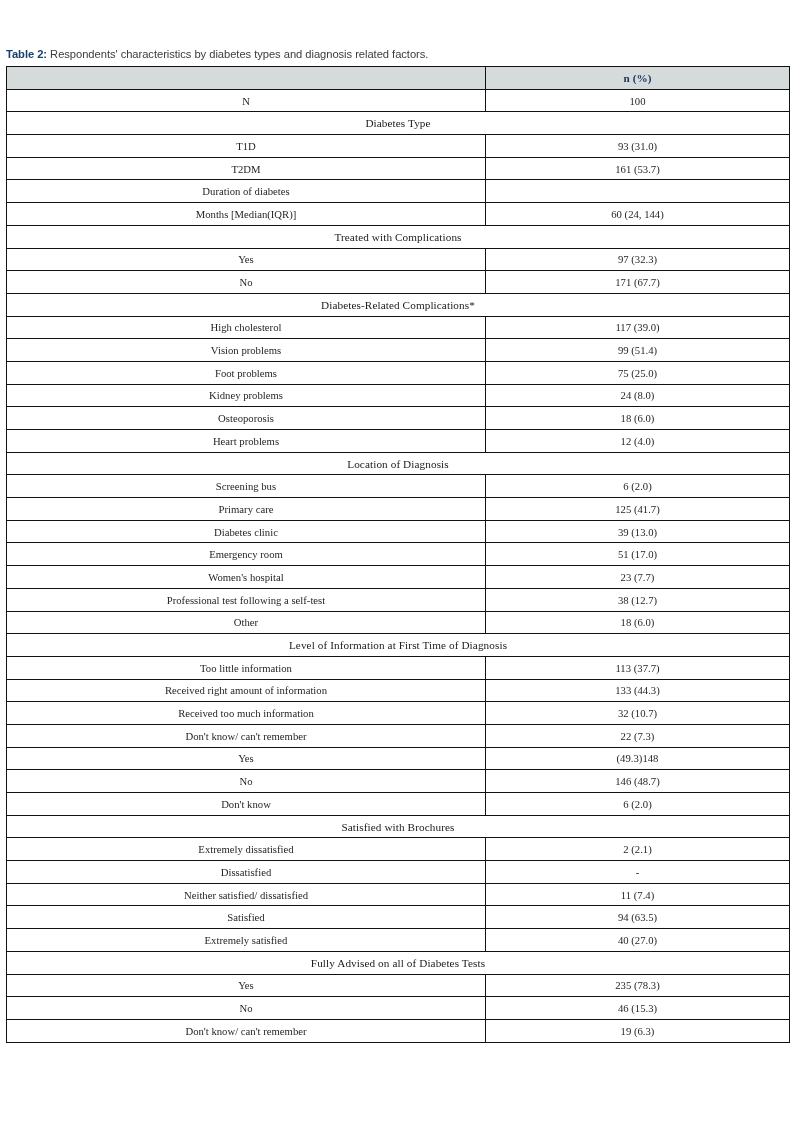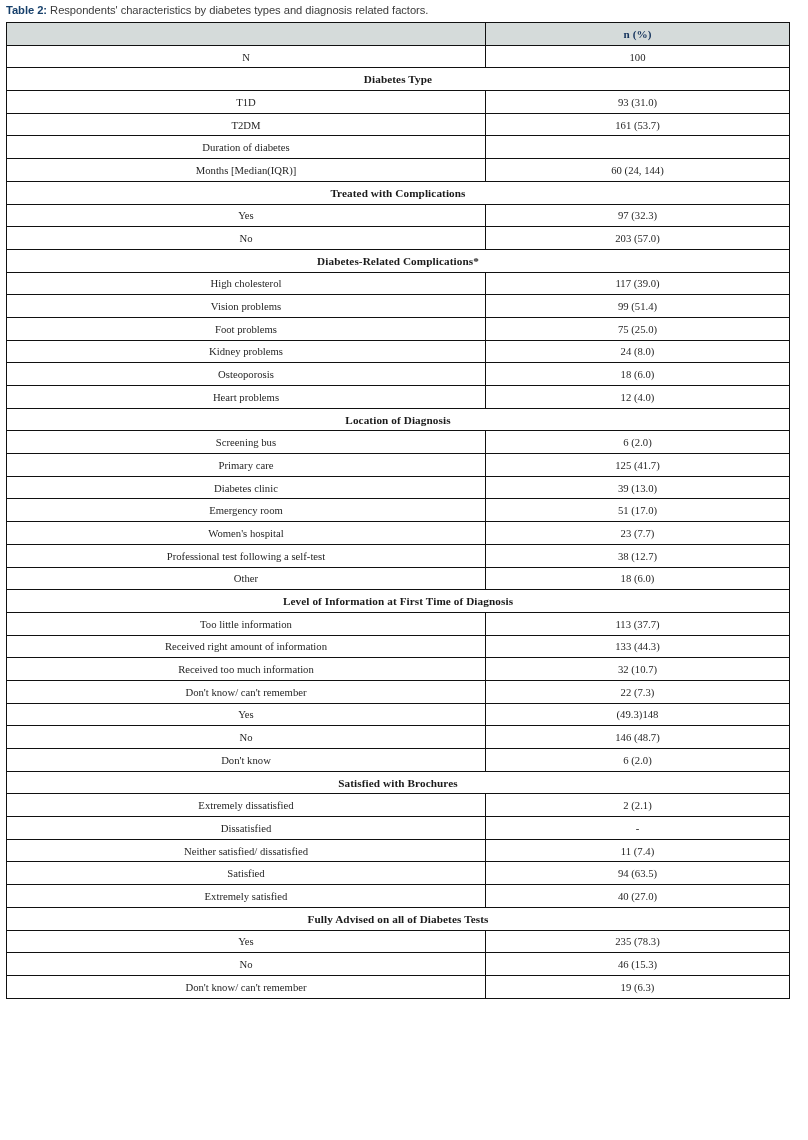--- a/index.html
+++ b/index.html
@@ -24,20 +24,21 @@
 
   
   .caption {
     font-family: "Liberation Sans", "DejaVu Sans", sans-serif;
     font-size: 11.2px;
     line-height: 13px;
     color: #3a3a3a;
     padding: 4px 0 5px 6px;
     letter-spacing: -0.05px;
     white-space: nowrap;
+    margin-top: 44px;
   }
   .caption .caption-label {
     font-weight: bold;
     color: #17406b;
   }
   .caption .caption-text {
     color: #3b3b3b;
   }
 
   
@@ -74,21 +75,21 @@
     color: #16355e;
     font-size: 11.2px;
     letter-spacing: 0.1px;
   }
   tr.header-row th.blank-head {
     color: transparent;
   }
 
   
   tr.section-row td {
-    font-weight: bold;
+    font-weight: normal;
     font-size: 11.2px;
     color: #1a1a1a;
     letter-spacing: 0.1px;
   }
 
   tr.data-row td.cell-label,
   tr.data-row td.cell-value {
     font-weight: normal;
     color: #262626;
   }
@@ -140,21 +141,21 @@
           </tr>
           <tr class="section-row">
             <td colspan="2">Treated with Complications</td>
           </tr>
           <tr class="data-row">
             <td class="cell-label">Yes</td>
             <td class="cell-value">97 (32.3)</td>
           </tr>
           <tr class="data-row">
             <td class="cell-label">No</td>
-            <td class="cell-value">203 (57.0)</td>
+            <td class="cell-value">171 (67.7)</td>
           </tr>
           <tr class="section-row">
             <td colspan="2">Diabetes-Related Complications*</td>
           </tr>
           <tr class="data-row">
             <td class="cell-label">High cholesterol</td>
             <td class="cell-value">117 (39.0)</td>
           </tr>
           <tr class="data-row">
             <td class="cell-label">Vision problems</td>

